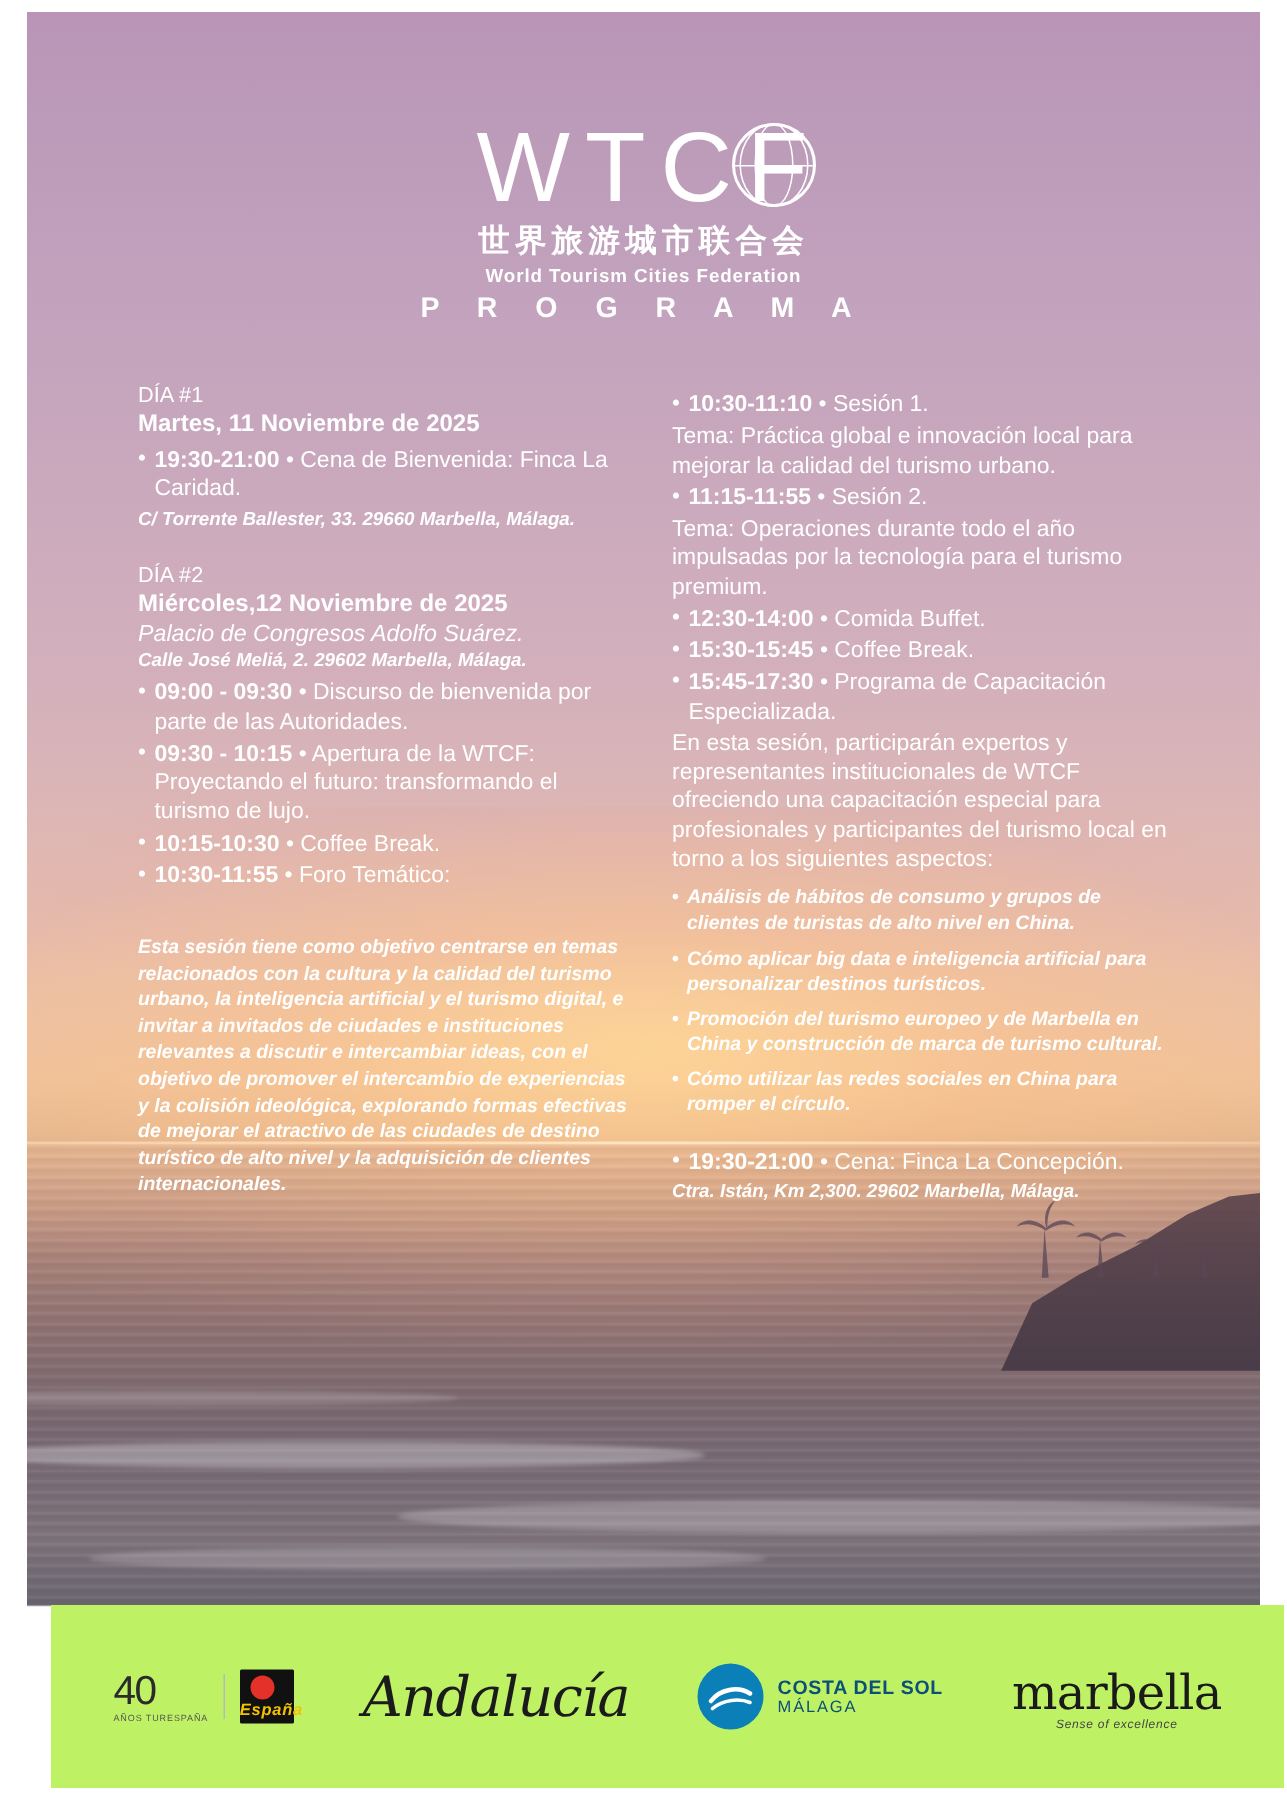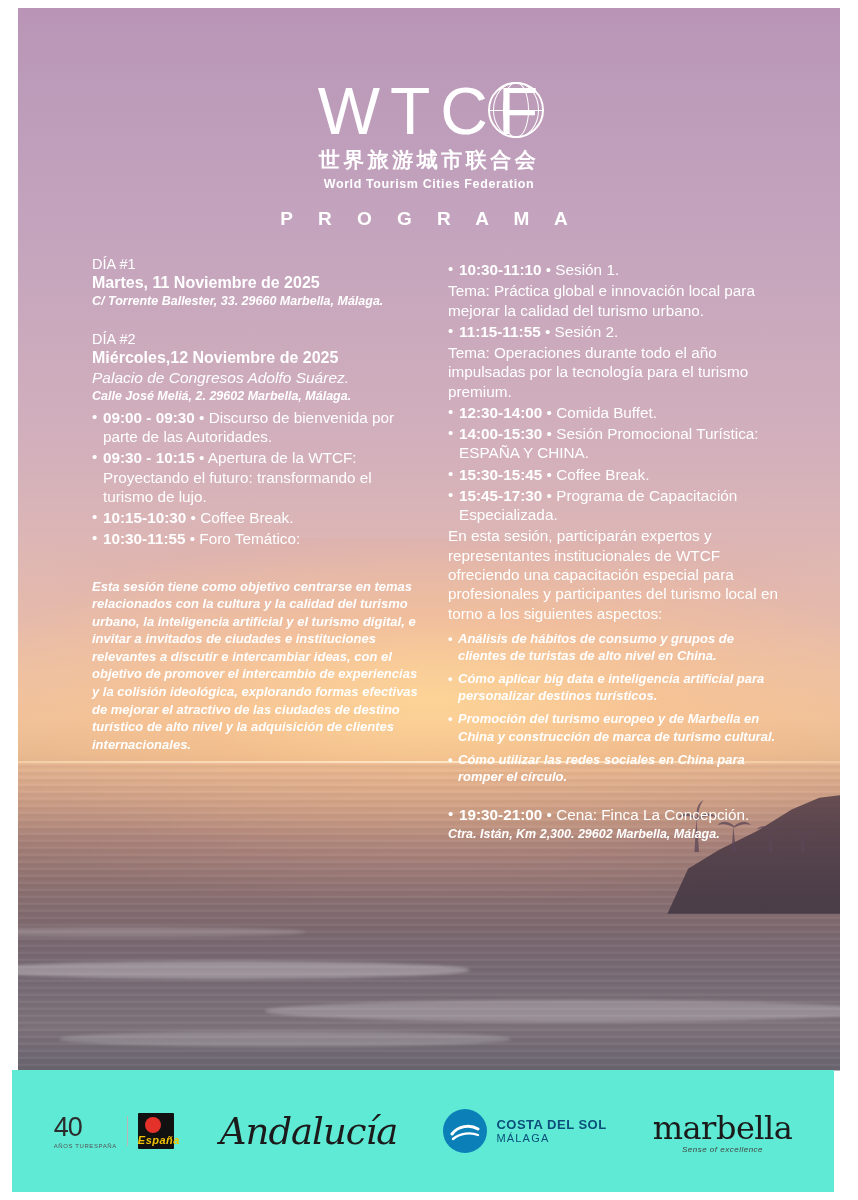--- a/index.html
+++ b/index.html
@@ -105,21 +105,21 @@
   }
   .globe::before { width: 24px; }
   .globe::after { width: 44px; }
   .globe i {
     position: absolute; left: -1.6px; right: -1.6px; top: 50%;
     border-top: 1.6px solid #fff; display: block;
   }
   .cn-name { font-size: 21px; letter-spacing: 3.5px; margin-top: 2px; color: #fff; font-weight: 600; }
   .en-name { font-size: 12.5px; letter-spacing: 0.6px; margin-top: 3px; color: #fff; font-weight: 700; }
   .programa {
-    position: absolute; left: 0; right: 0; top: 200px;
+    position: absolute; left: 0; right: 0; top: 187px;
     text-align: center; color: #fff;
     font-size: 19px; font-weight: 700; letter-spacing: 10px;
   }
 
   
   .cols {
     position: absolute; left: 74px; top: 248px; width: 690px;
     display: flex; gap: 22px; color: #ffffff;
   }
   .col { width: 334px; }
@@ -149,23 +149,23 @@
   .sub-list li {
     position: relative; padding-left: 10px; margin-bottom: 6px;
     font-size: 13px; font-style: italic; font-weight: 700; line-height: 1.32; color: #fff;
   }
   .sub-list li::before { content: "•"; position: absolute; left: 0; top: 0; font-style: normal; }
   .gap-s { height: 10px; }
   .gap-l { height: 22px; }
 
   
   .footer {
-    position: absolute; left: 12px; bottom: 8px;
+    position: absolute; left: 34px; bottom: 8px;
     width: 822px; height: 122px;
-    background: #5eead4;
+    background: #bef264;
     display: flex; align-items: center; justify-content: center;
     gap: 46px;
   }
   .logo-40 { display: flex; align-items: center; gap: 10px; }
   .num40 { font-size: 27px; color: #2b2b2b; font-weight: 400; letter-spacing: -1px; line-height: 1; }
   .cap40 { font-size: 6px; color: #555; letter-spacing: .6px; margin-top: 2px; }
   .divline { width: 1px; height: 30px; background: #b9b9b9; }
   .espana-box {
     width: 36px; height: 36px; background: #111; position: relative; border-radius: 1px;
     display: flex; align-items: flex-end; justify-content: flex-start;
@@ -230,20 +230,25 @@
       <div class="en-name">World Tourism Cities Federation</div>
     </div>
 
     <div class="programa">P R O G R A M A</div>
 
     <div class="cols">
 
       <div class="col left">
         <div class="day-label">DÍA #1</div>
         <div class="day-date">Martes, 11 Noviembre de 2025</div>
+        <ul class="items">
+          <li>
+            <span class="t">19:30-21:00</span><span> • Cena de Bienvenida: Finca La Caridad.</span>
+          </li>
+        </ul>
         <div class="venue-addr">C/ Torrente Ballester, 33. 29660 Marbella, Málaga.</div>
 
         <div class="gap-l"></div>
 
         <div class="day-label">DÍA #2</div>
         <div class="day-date">Miércoles,12 Noviembre de 2025</div>
         <div class="venue">Palacio de Congresos Adolfo Suárez.</div>
         <div class="venue-addr">Calle José Meliá, 2. 29602 Marbella, Málaga.</div>
 
         <ul class="items">
@@ -272,23 +277,20 @@
             <span>Tema: Práctica global e innovación local para mejorar la calidad del turismo urbano.</span>
           </li>
           <li>
             <span class="t">11:15-11:55</span><span> • Sesión 2.</span>
           </li>
           <li class="nobullet">
             <span>Tema: Operaciones durante todo el año impulsadas por la tecnología para el turismo premium.</span>
           </li>
           <li>
             <span class="t">12:30-14:00</span><span> • Comida Buffet.</span>
-          </li>
-          <li>
-            <span class="t">14:00-15:30</span><span> • Sesión Promocional Turística: ESPAÑA Y CHINA.</span>
           </li>
           <li>
             <span class="t">15:30-15:45</span><span> • Coffee Break.</span>
           </li>
           <li>
             <span class="t">15:45-17:30</span><span> • Programa de Capacitación Especializada.</span>
           </li>
         </ul>
 
         <div class="para">En esta sesión, participarán expertos y representantes institucionales de WTCF ofreciendo una capacitación especial para profesionales y participantes del turismo local en torno a los siguientes aspectos:</div>

